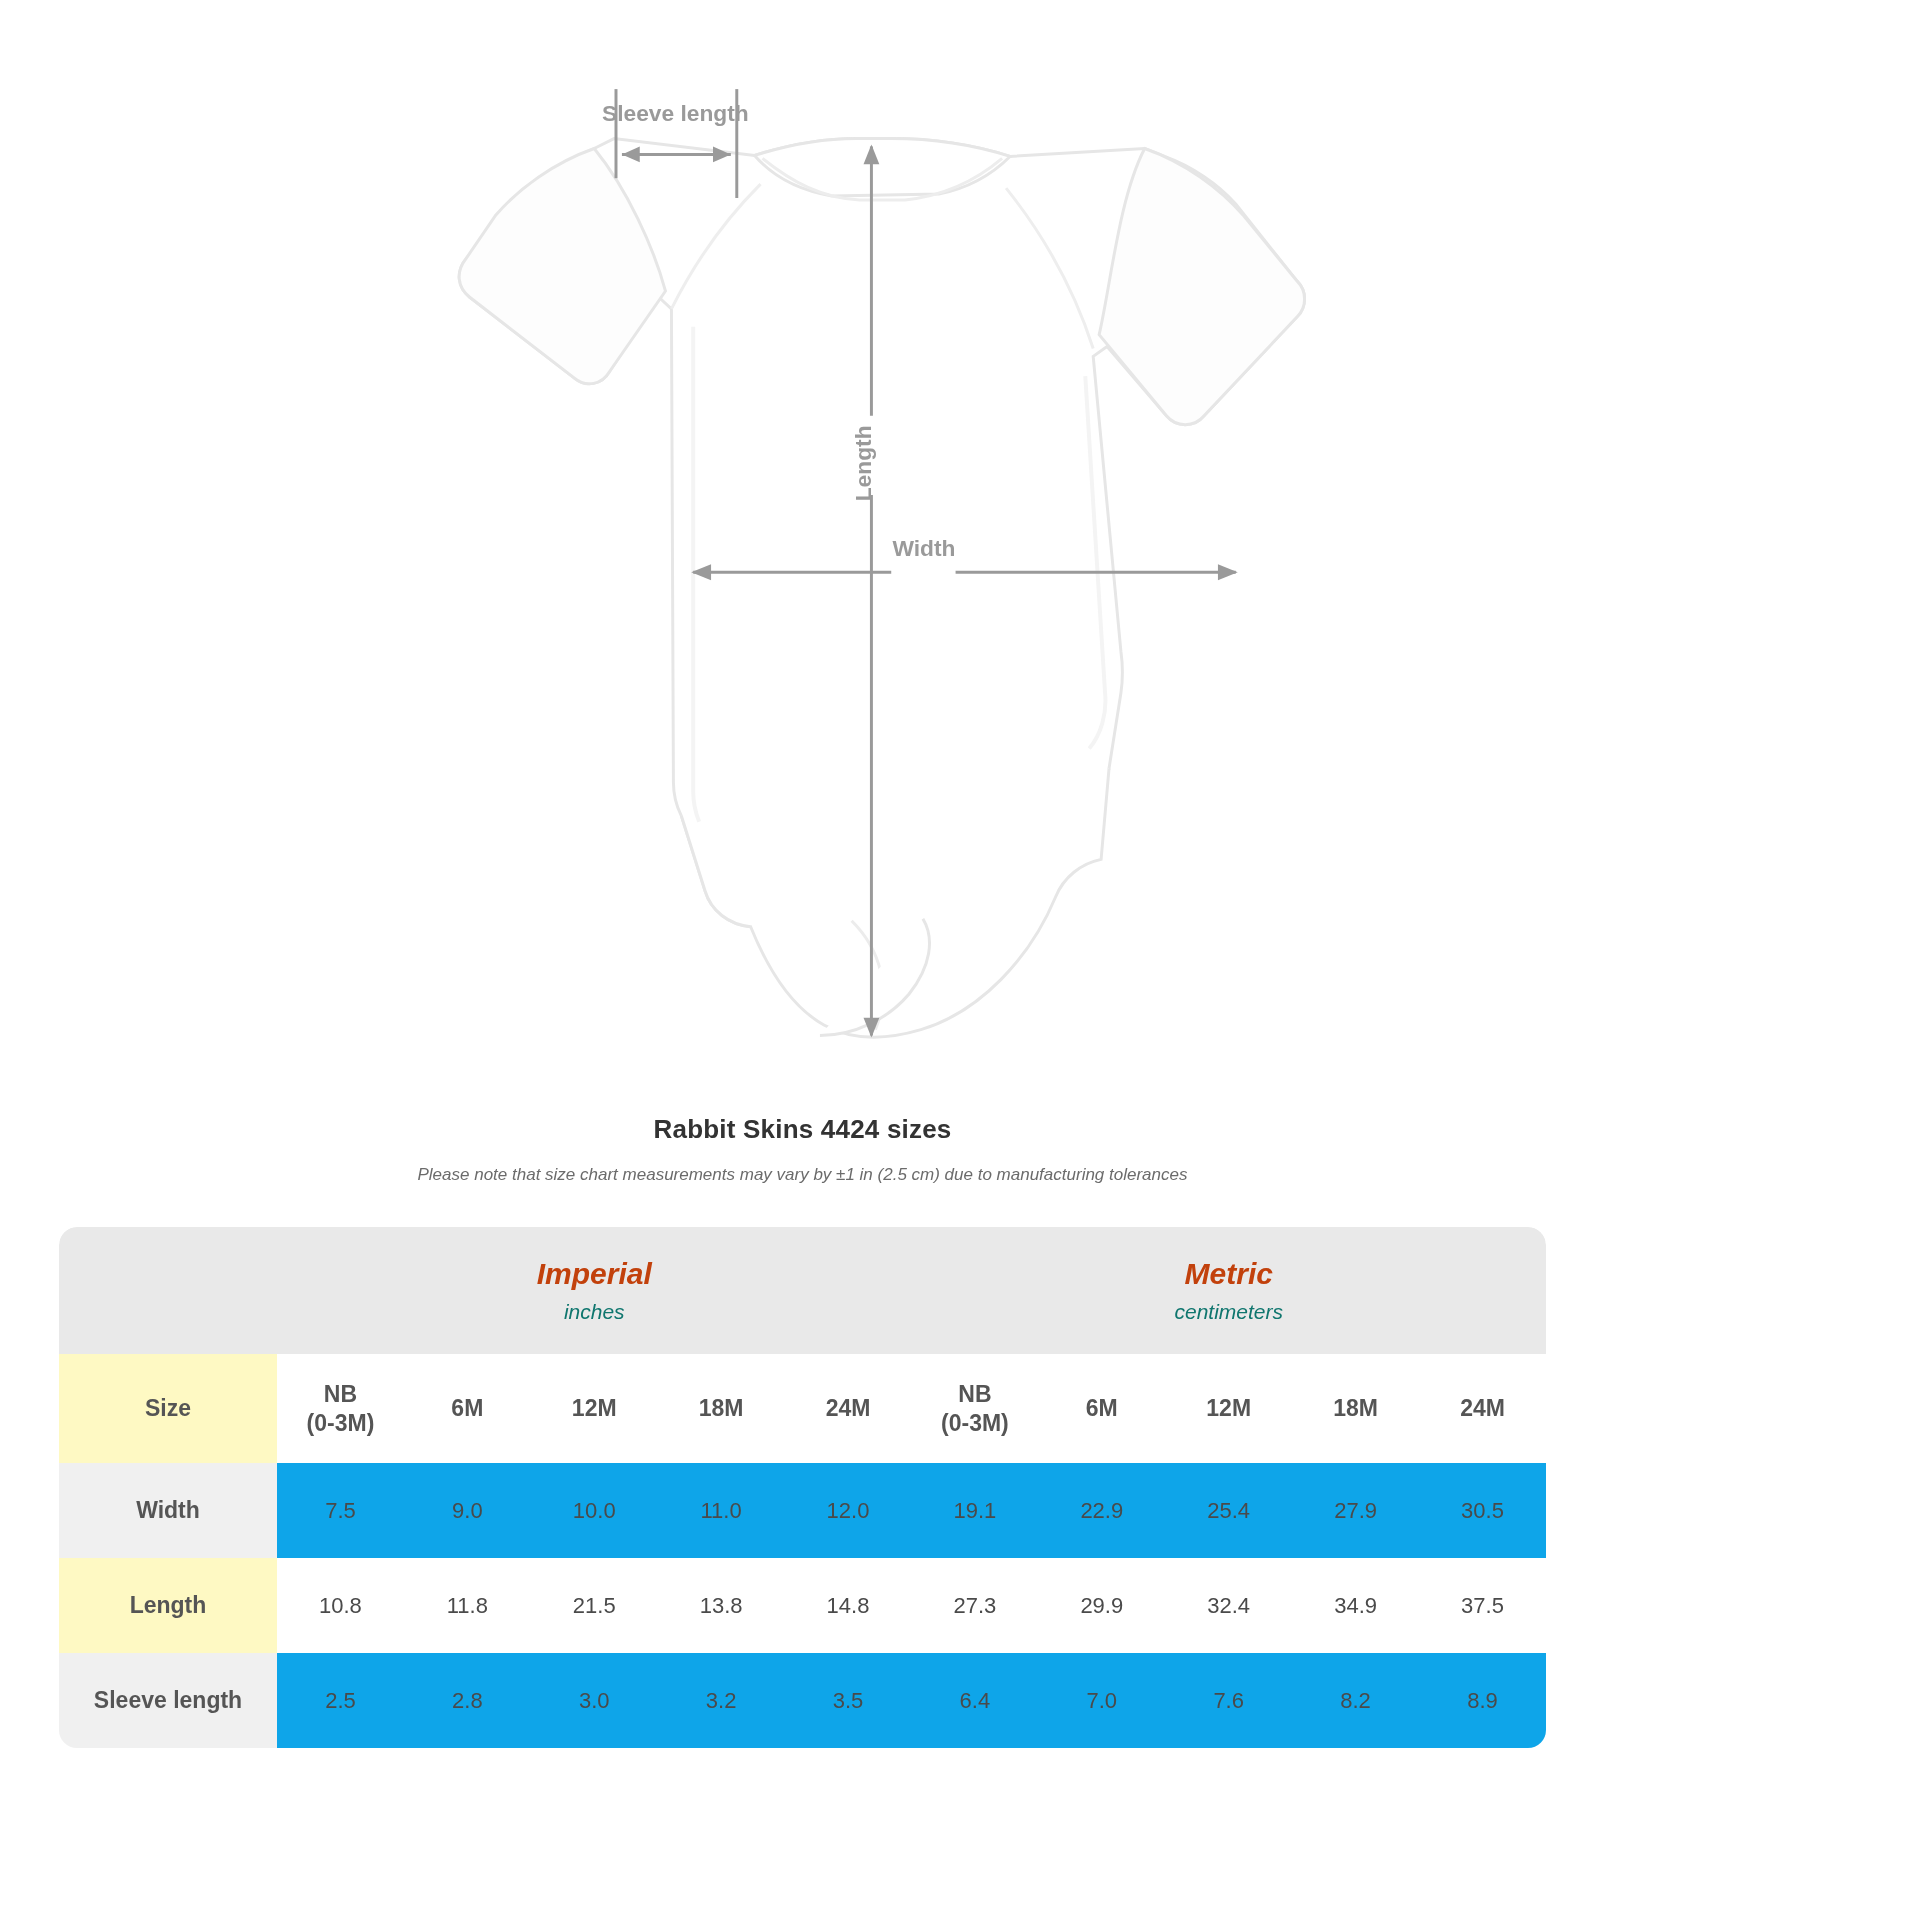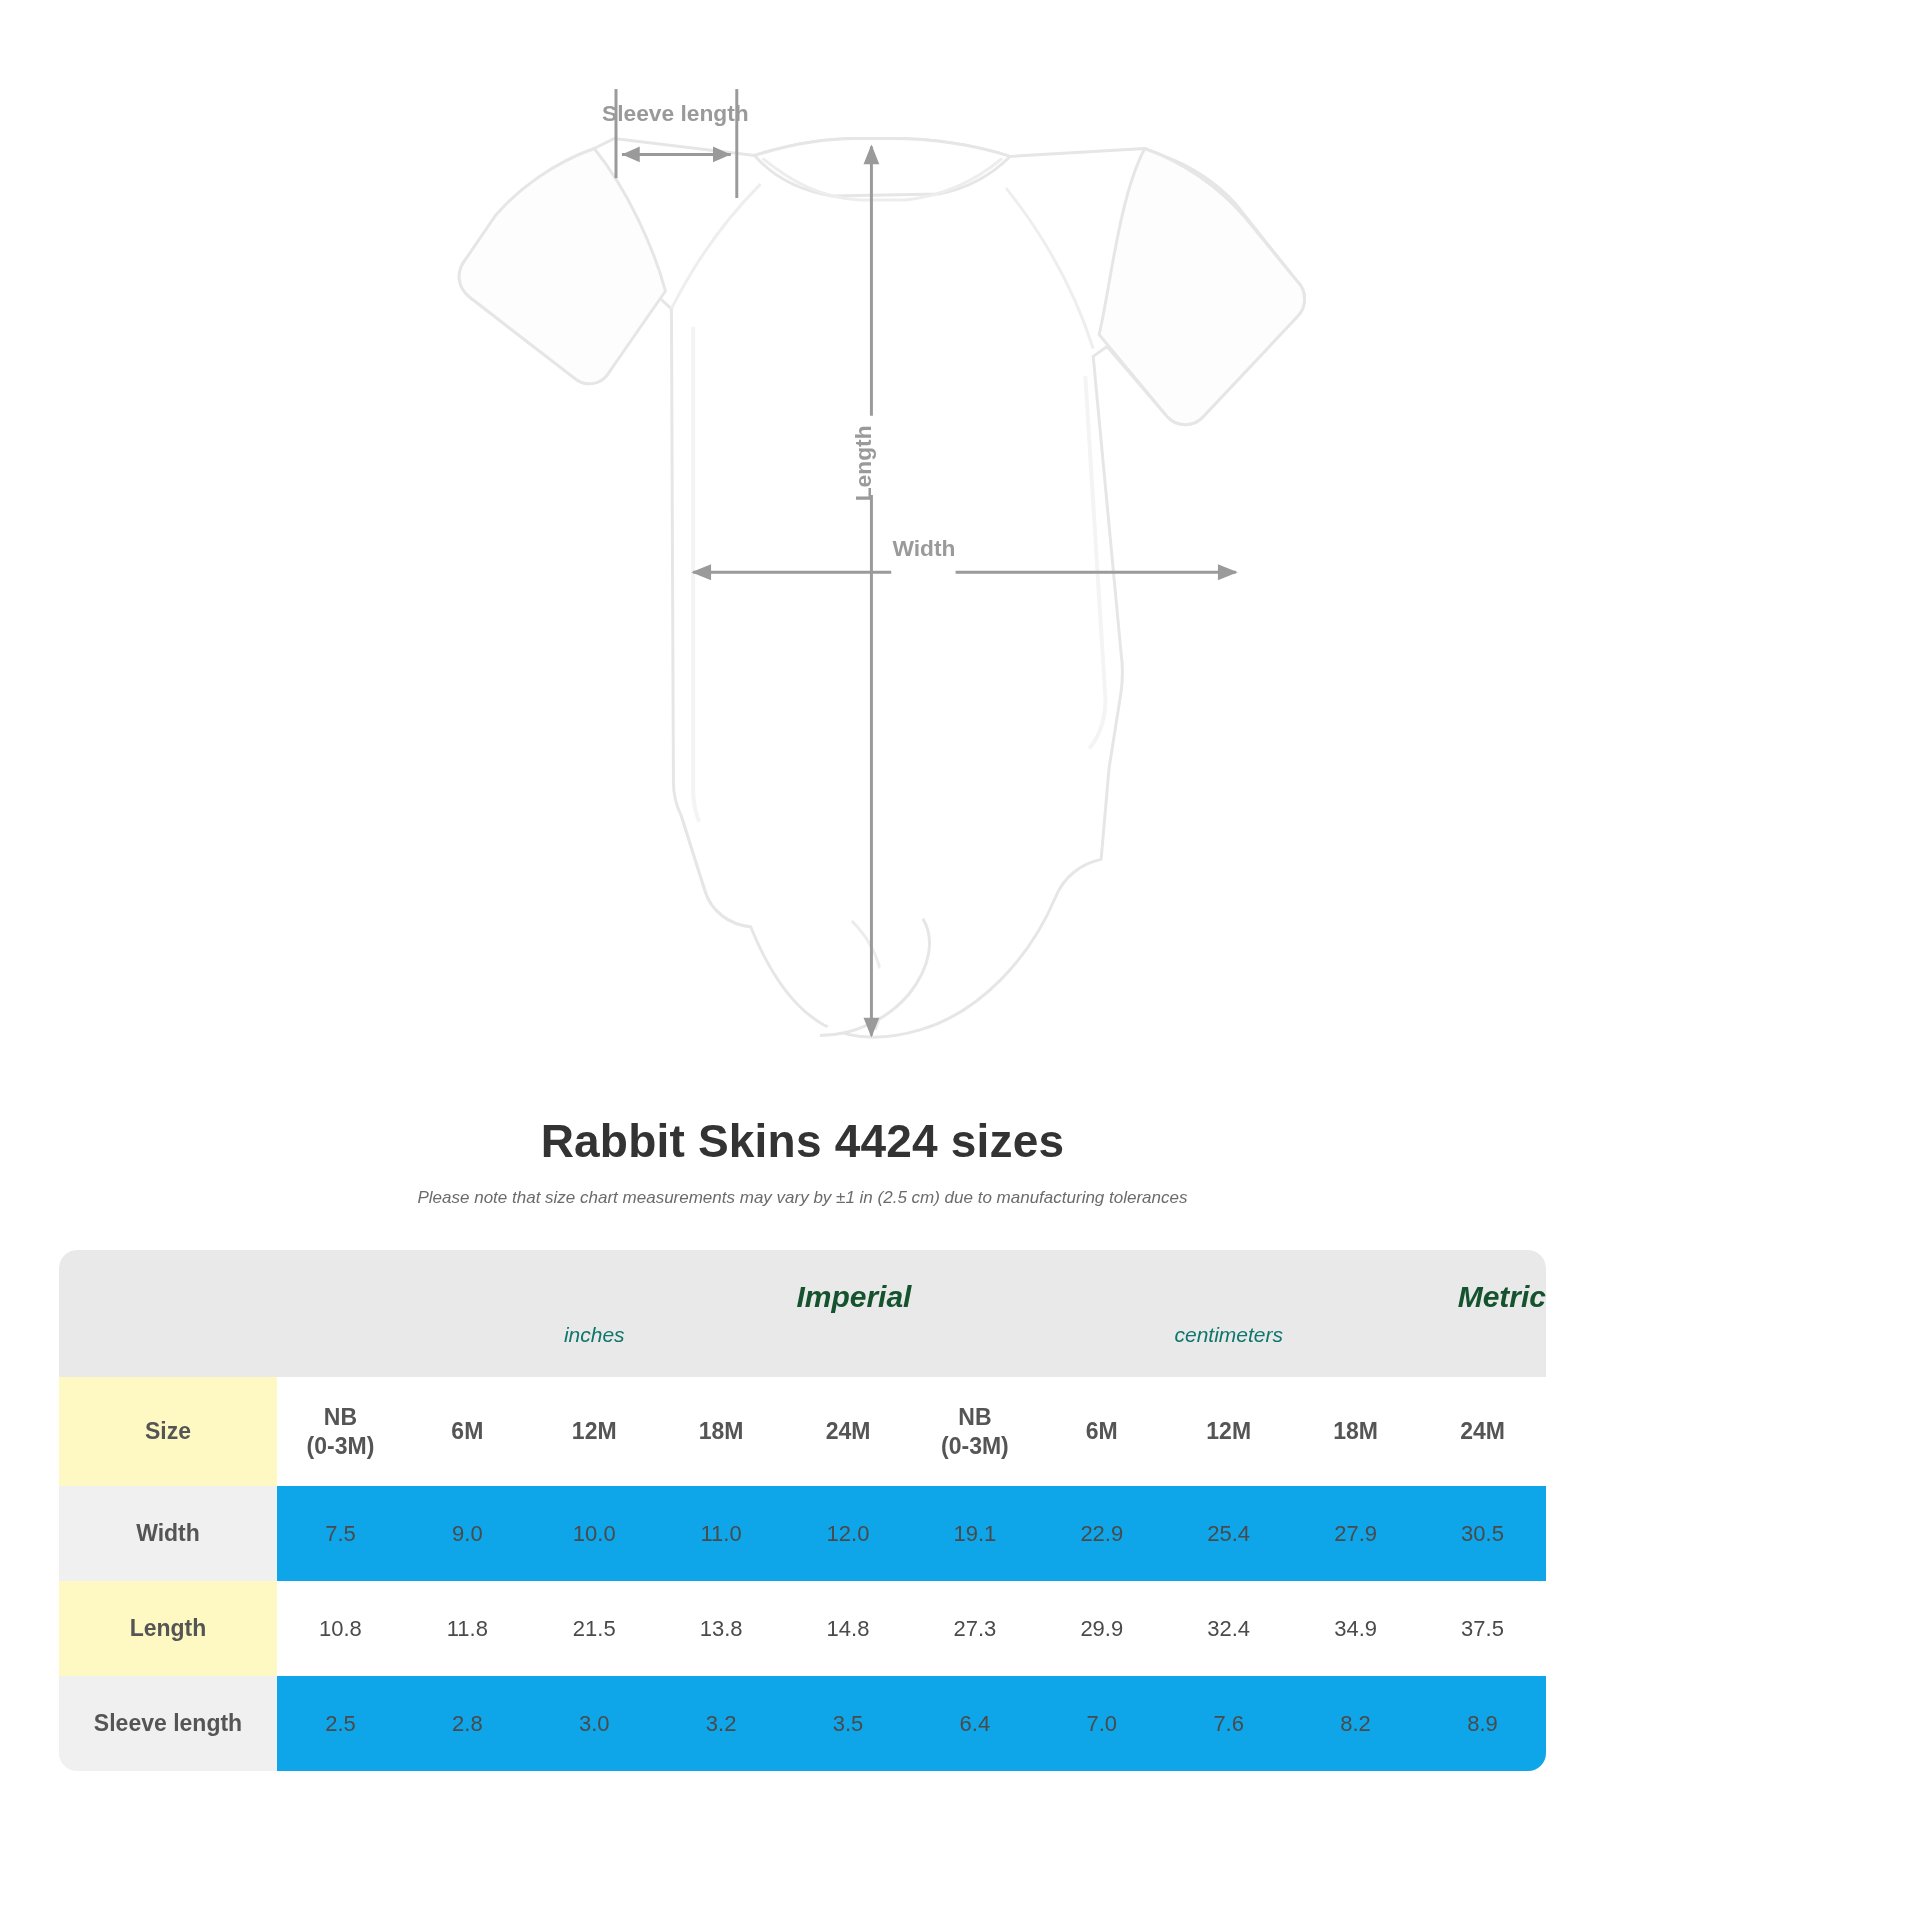--- a/index.html
+++ b/index.html
@@ -33,21 +33,21 @@
     left: 0;
     top: 0;
   }
 
   
   .titles {
     text-align: center;
     margin-top: 20px;
   }
   .chart-title {
-    font-size: 46px;
+    font-size: 26px;
     font-weight: bold;
     color: #333333;
     letter-spacing: 0.2px;
   }
   .chart-note {
     font-size: 17px;
     font-style: italic;
     color: #6b6b6b;
     margin-top: 20px;
   }
@@ -77,23 +77,22 @@
     height: 127px;
     padding: 0;
   }
   .unit-row td.corner {
     background: #e9e9e9;
   }
   .unit-name {
     font-size: 30px;
     font-weight: bold;
     font-style: italic;
-    color: #14532d;
+    color: #c2410c;
     line-height: 1.15;
-    text-align: right;
   }
   .unit-sub {
     font-size: 21px;
     font-style: italic;
     color: #0f766e;
     margin-top: 8px;
   }
   
   .size-row td {
     height: 93px;

